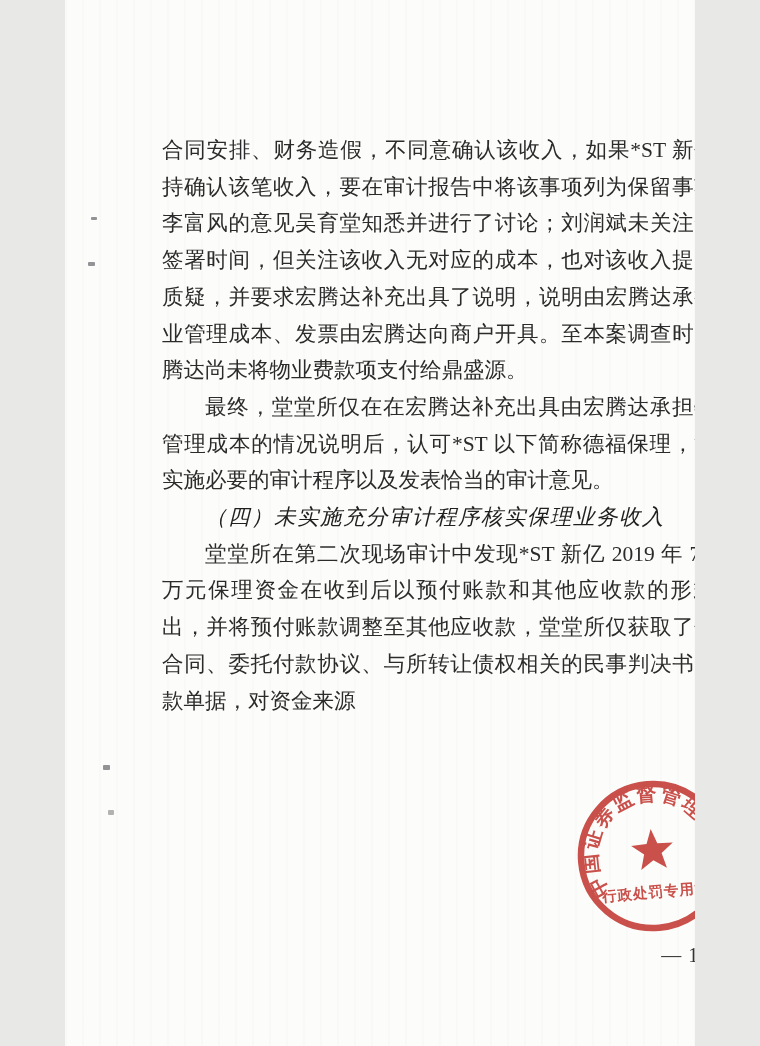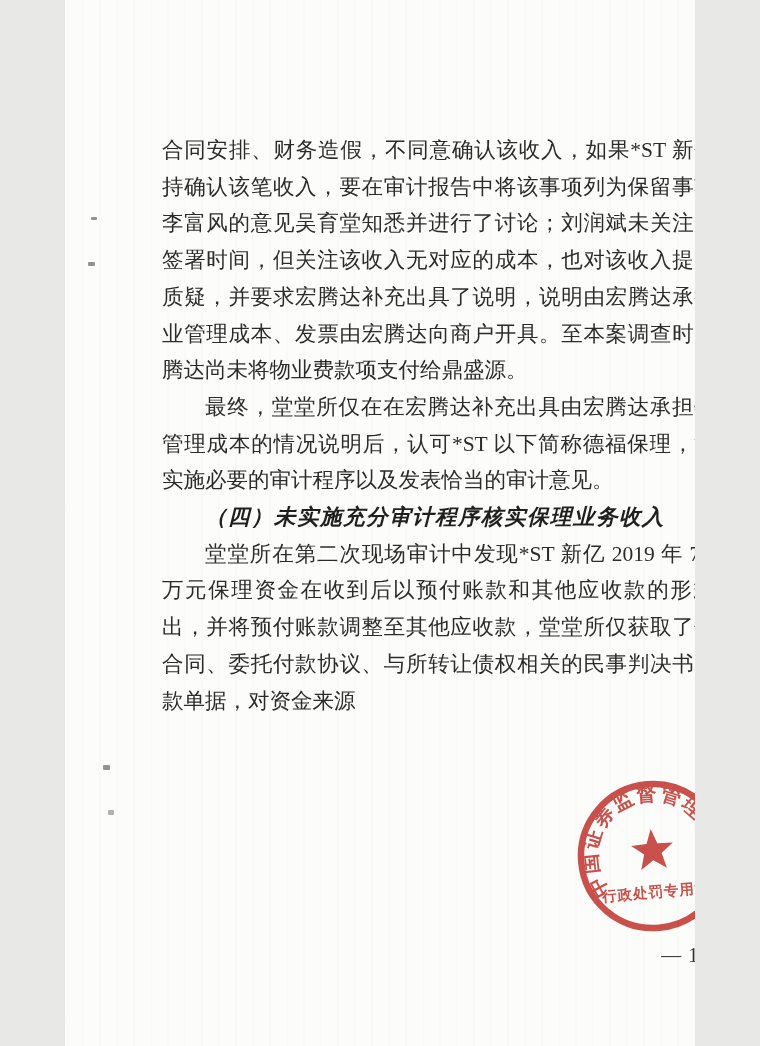--- a/index.html
+++ b/index.html
@@ -34,21 +34,21 @@
     text-align-last: left;
   }
   .para {
     margin: 0;
     padding: 0;
   }
   .para.indent {
     text-indent: 2em;
   }
   .para.heading {
-    font-weight: bold;
+    font-weight: normal;
     font-style: italic;
     letter-spacing: 1.5px;
     color: #1f1f1f;
   }
   .page-number {
     position: absolute;
     top: 944px;
     left: 594px;
     width: 80px;
     text-align: center;

